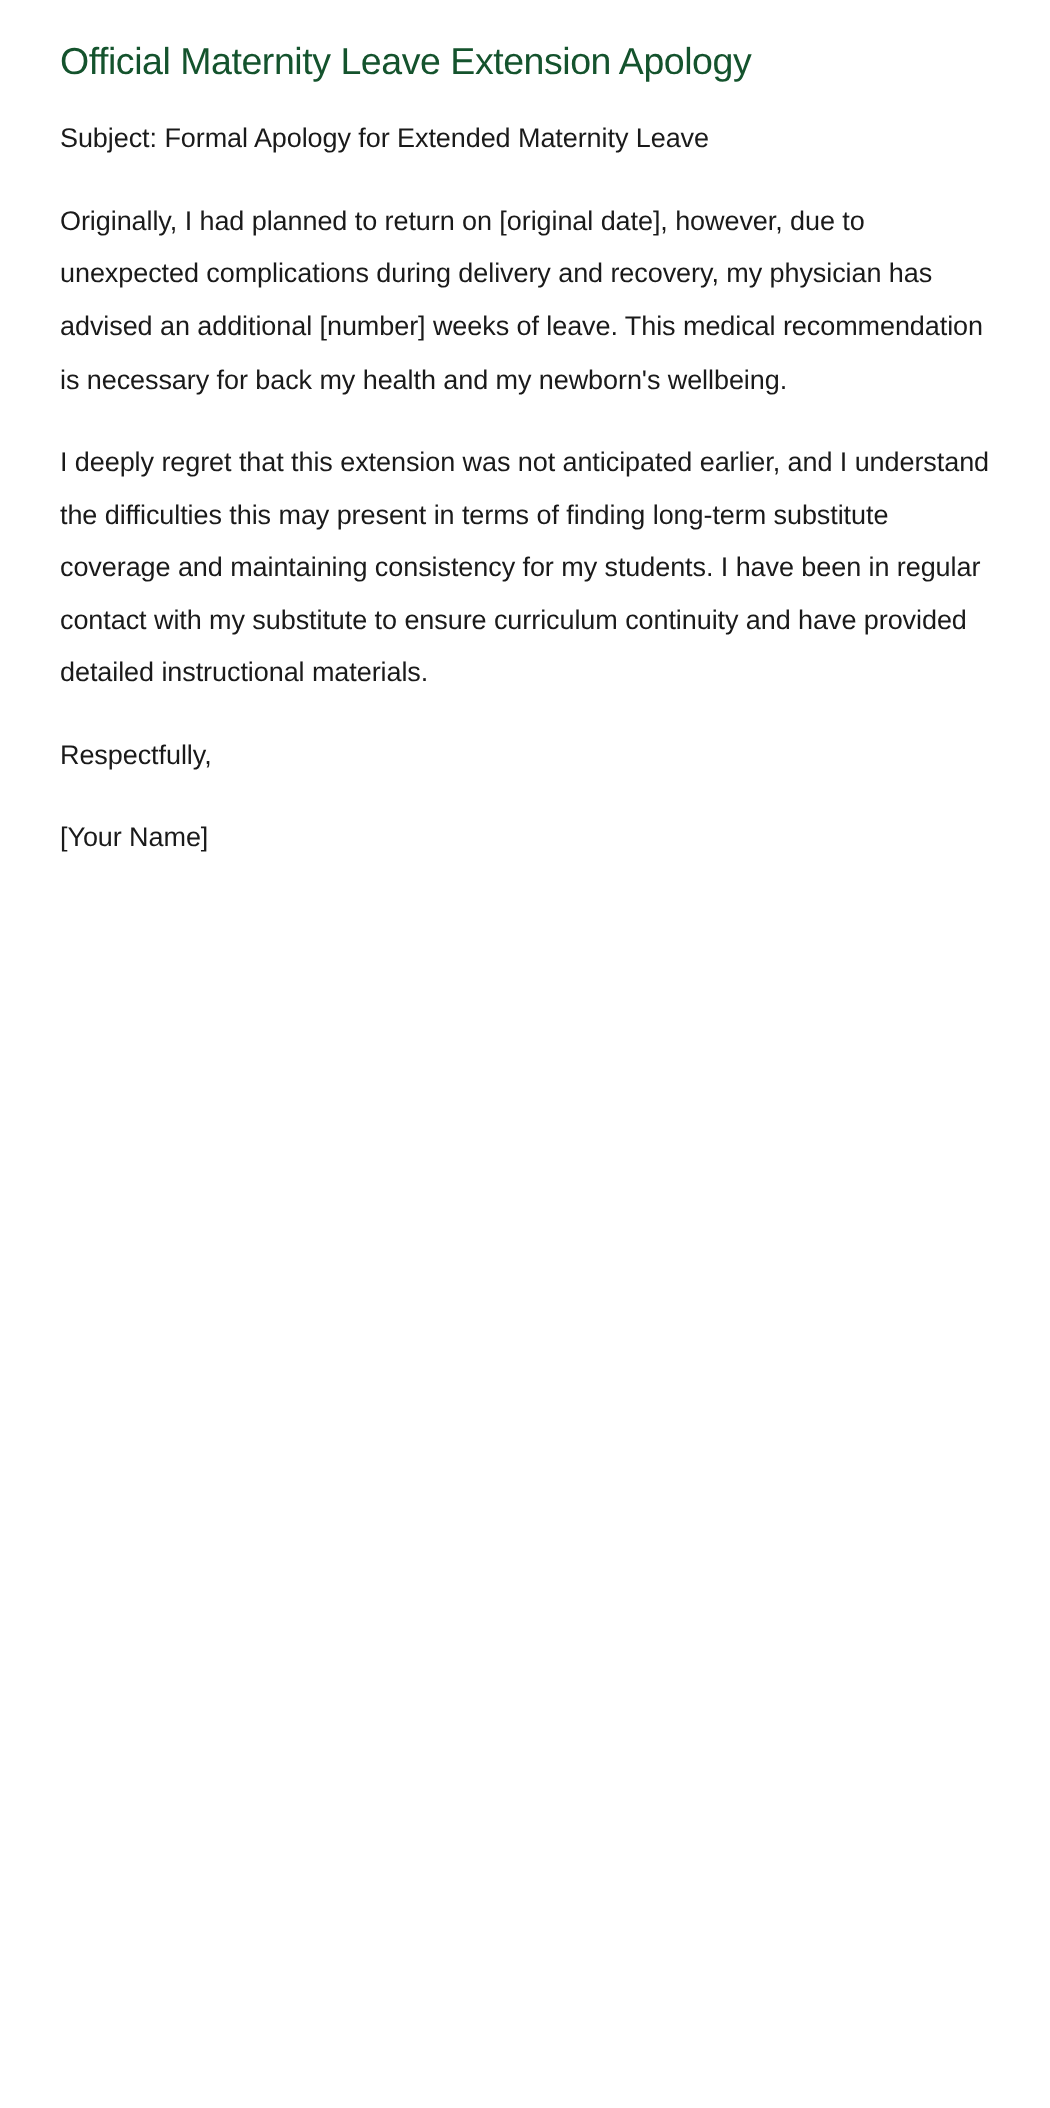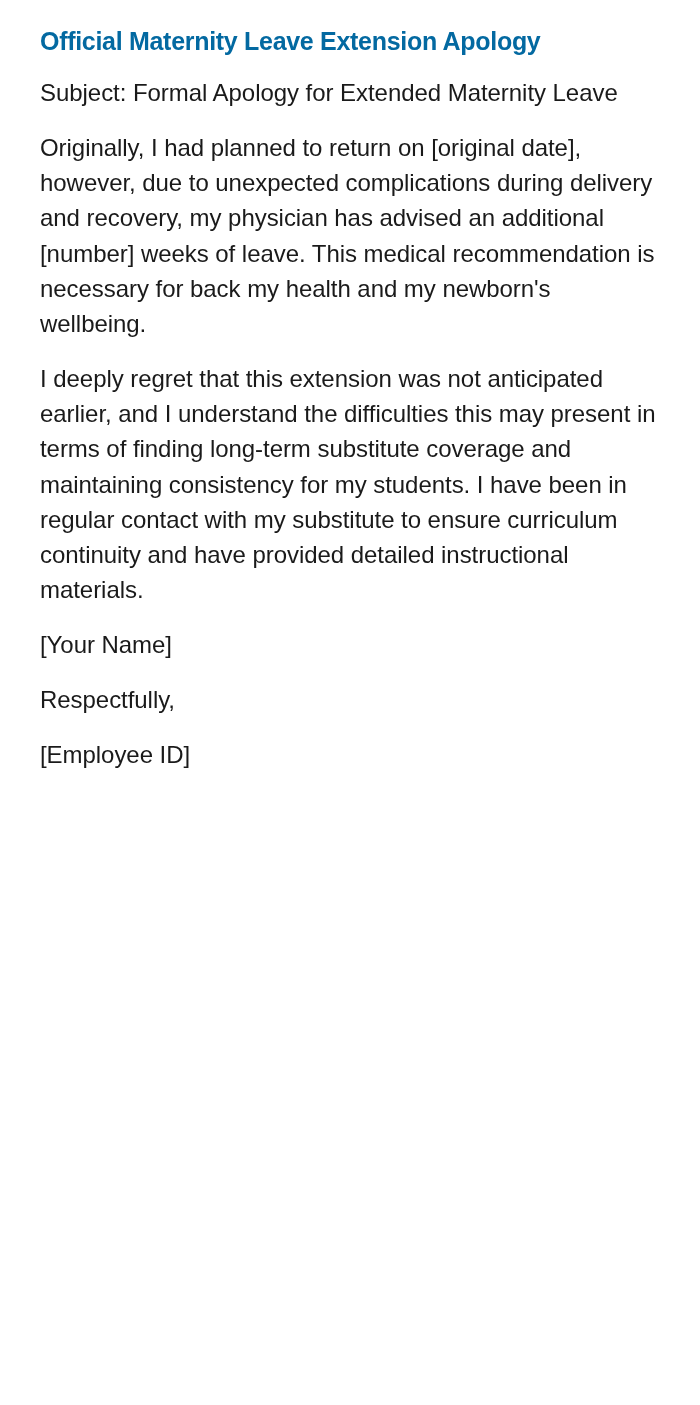--- a/index.html
+++ b/index.html
@@ -10,37 +10,36 @@
     font-family: "Liberation Sans", "DejaVu Sans", sans-serif;
     color: #1a1a1a;
   }
   .doc {
     padding: 24px 40px 0 40px;
     box-sizing: border-box;
     width: 700px;
   }
   .title {
     font-size: 25px;
-    font-weight: bold;
+    font-weight: normal;
     letter-spacing: -0.3px;
     margin: 0 0 17px 0;
     line-height: 34px;
-    color: #0369a1;
+    color: #14532d;
   }
   .para {
-    font-size: 24px;
+    font-size: 18px;
     line-height: 35.2px;
     margin: 0 0 19.8px 0;
     letter-spacing: -0.05px;
   }
 </style>
 </head>
 <body>
 
 <div class="doc">
   <h1 class="title">Official Maternity Leave Extension Apology</h1>
   <p class="para">Subject: Formal Apology for Extended Maternity Leave</p>
   <p class="para">Originally, I had planned to return on [original date], however, due to unexpected complications during delivery and recovery, my physician has advised an additional [number] weeks of leave. This medical recommendation is necessary for back my health and my newborn's wellbeing.</p>
   <p class="para">I deeply regret that this extension was not anticipated earlier, and I understand the difficulties this may present in terms of finding long-term substitute coverage and maintaining consistency for my students. I have been in regular contact with my substitute to ensure curriculum continuity and have provided detailed instructional materials.</p>
+  <p class="para">Respectfully,</p>
   <p class="para">[Your Name]</p>
-  <p class="para">Respectfully,</p>
-  <p class="para">[Employee ID]</p>
 </div>
 
 </body></html>

